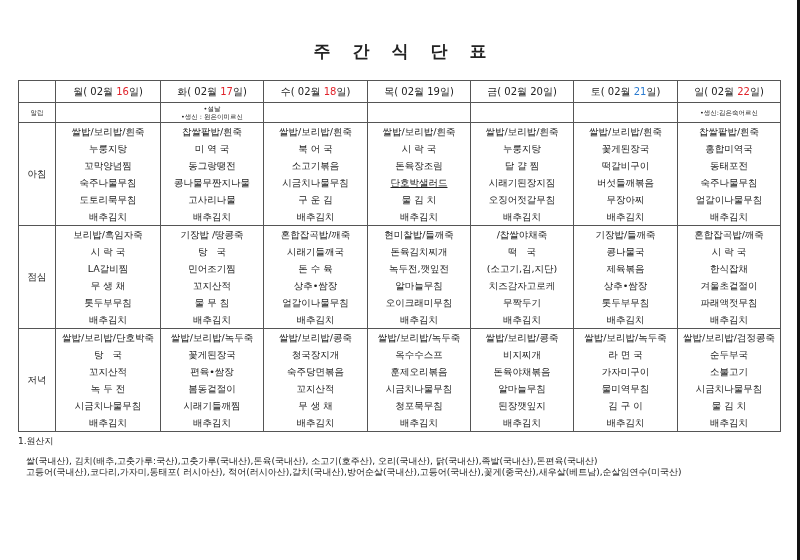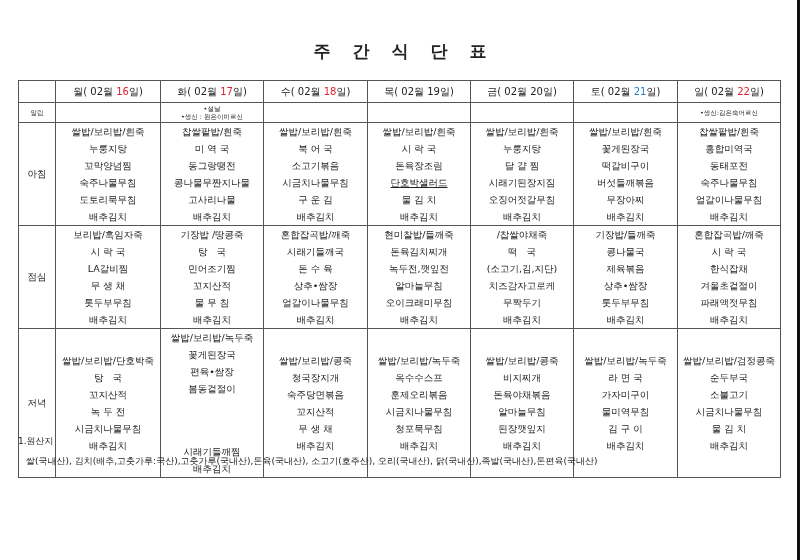--- a/index.html
+++ b/index.html
@@ -191,21 +191,21 @@
           <div class="item" style="white-space: pre;">꼬지산적</div>
           <div class="item" style="white-space: pre;">녹 두 전</div>
           <div class="item" style="white-space: pre;">시금치나물무침</div>
           <div class="item" style="white-space: pre;">배추김치</div>
         </td>
         <td class="cell">
           <div class="item" style="white-space: pre;">쌀밥/보리밥/녹두죽</div>
           <div class="item" style="white-space: pre;">꽃게된장국</div>
           <div class="item" style="white-space: pre;">편육•쌈장</div>
           <div class="item" style="white-space: pre;">봄동겉절이</div>
-          <div class="item" style="white-space: pre; margin-top: 46px;">시래기들깨찜</div>
+          <div class="item" style="white-space: pre;">시래기들깨찜</div>
           <div class="item" style="white-space: pre;">배추김치</div>
         </td>
         <td class="cell">
           <div class="item" style="white-space: pre;">쌀밥/보리밥/콩죽</div>
           <div class="item" style="white-space: pre;">청국장지개</div>
           <div class="item" style="white-space: pre;">숙주당면볶음</div>
           <div class="item" style="white-space: pre;">꼬지산적</div>
           <div class="item" style="white-space: pre;">무 생 채</div>
           <div class="item" style="white-space: pre;">배추김치</div>
         </td>
@@ -241,15 +241,16 @@
           <div class="item" style="white-space: pre;">물 김 치</div>
           <div class="item" style="white-space: pre;">배추김치</div>
         </td>
       </tr>
     </tbody>
 </table>
 
 <div class="notes">
   <div class="h">1.원산지</div>
   <div class="p">쌀(국내산), 김치(배추,고춧가루:국산),고춧가루(국내산),돈육(국내산), 소고기(호주산), 오리(국내산), 닭(국내산),족발(국내산),돈편육(국내산)</div>
+  <div class="p">고등어(국내산),코다리,가자미,동태포( 러시아산), 적어(러시아산),갈치(국내산),방어순살(국내산),고등어(국내산),꽃게(중국산),새우살(베트남),순살임연수(미국산)</div>
   <div class="gap"></div>
   <div style="height:4px"></div>
 </div>
 
 </body></html>

